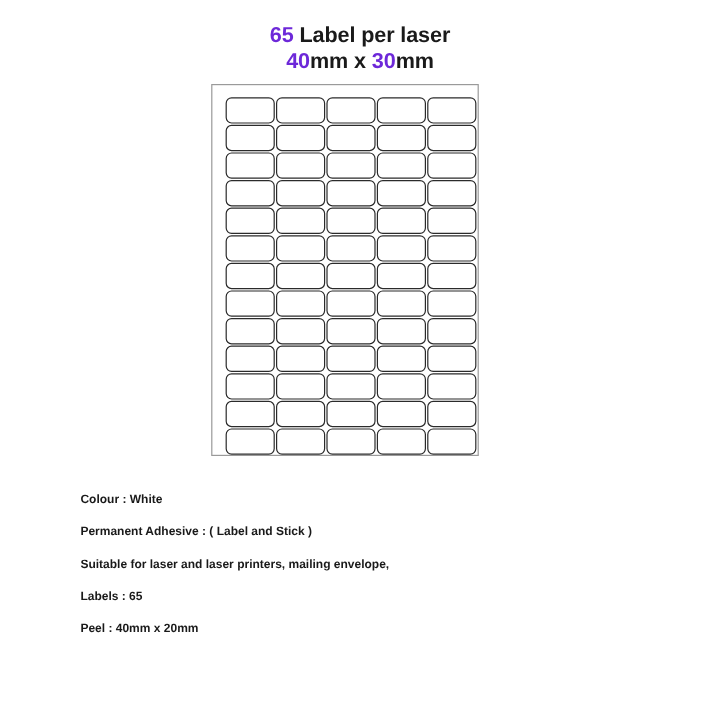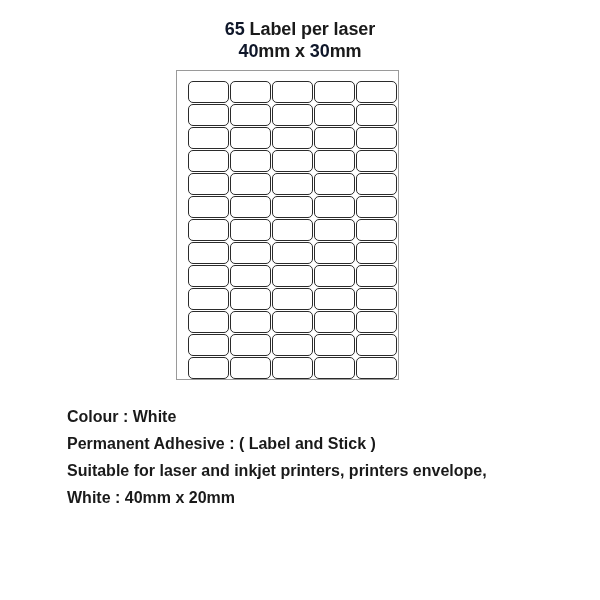--- a/index.html
+++ b/index.html
@@ -25,21 +25,21 @@
     text-align: center;
     line-height: 22px;
   }
   .title-line {
     font-size: 18px;
     font-weight: bold;
     letter-spacing: -0.1px;
     white-space: nowrap;
   }
   .accent {
-    color: #0f172a;
+    color: #6d28d9;
   }
 
   
   #label-sheet {
     position: absolute;
     left: 176px;
     top: 70px;
     width: 223px;
     height: 310px;
     border: 1px solid #9a9a9a;
@@ -66,21 +66,21 @@
   }
 
   
   #description-block {
     position: absolute;
     left: 67px;
     top: 403px;
     width: 500px;
   }
   .desc-line {
-    font-size: 16px;
+    font-size: 10px;
     font-weight: bold;
     line-height: 27px;
     color: #1a1a1a;
     white-space: nowrap;
   }
 </style>
 </head>
 <body>
 
 <div id="title-block">
@@ -154,15 +154,16 @@
       <div class="label-cell"></div>
       <div class="label-cell"></div>
       <div class="label-cell"></div>
       <div class="label-cell"></div>
     </div>
 </div>
 
 <div id="description-block">
     <div class="desc-line">Colour : White</div>
     <div class="desc-line">Permanent Adhesive : ( Label and Stick )</div>
-    <div class="desc-line">Suitable for laser and inkjet printers, printers envelope,</div>
-    <div class="desc-line">White : 40mm x 20mm</div>
+    <div class="desc-line">Suitable for laser and laser printers, mailing envelope,</div>
+    <div class="desc-line">Labels : 65</div>
+    <div class="desc-line">Peel : 40mm x 20mm</div>
   </div>
 
 </body></html>

